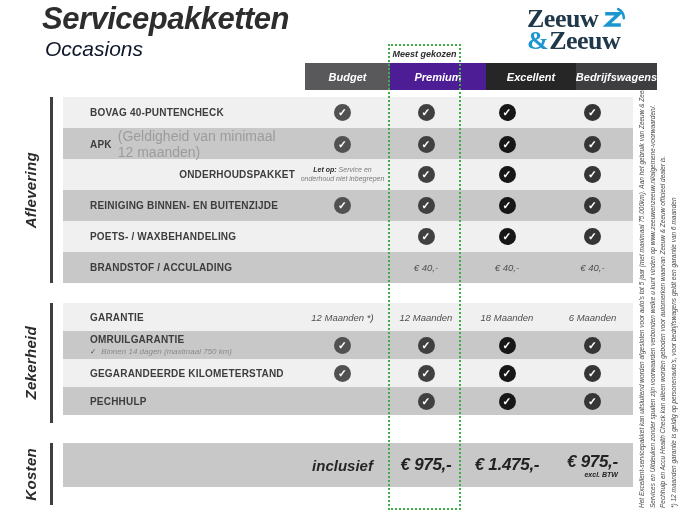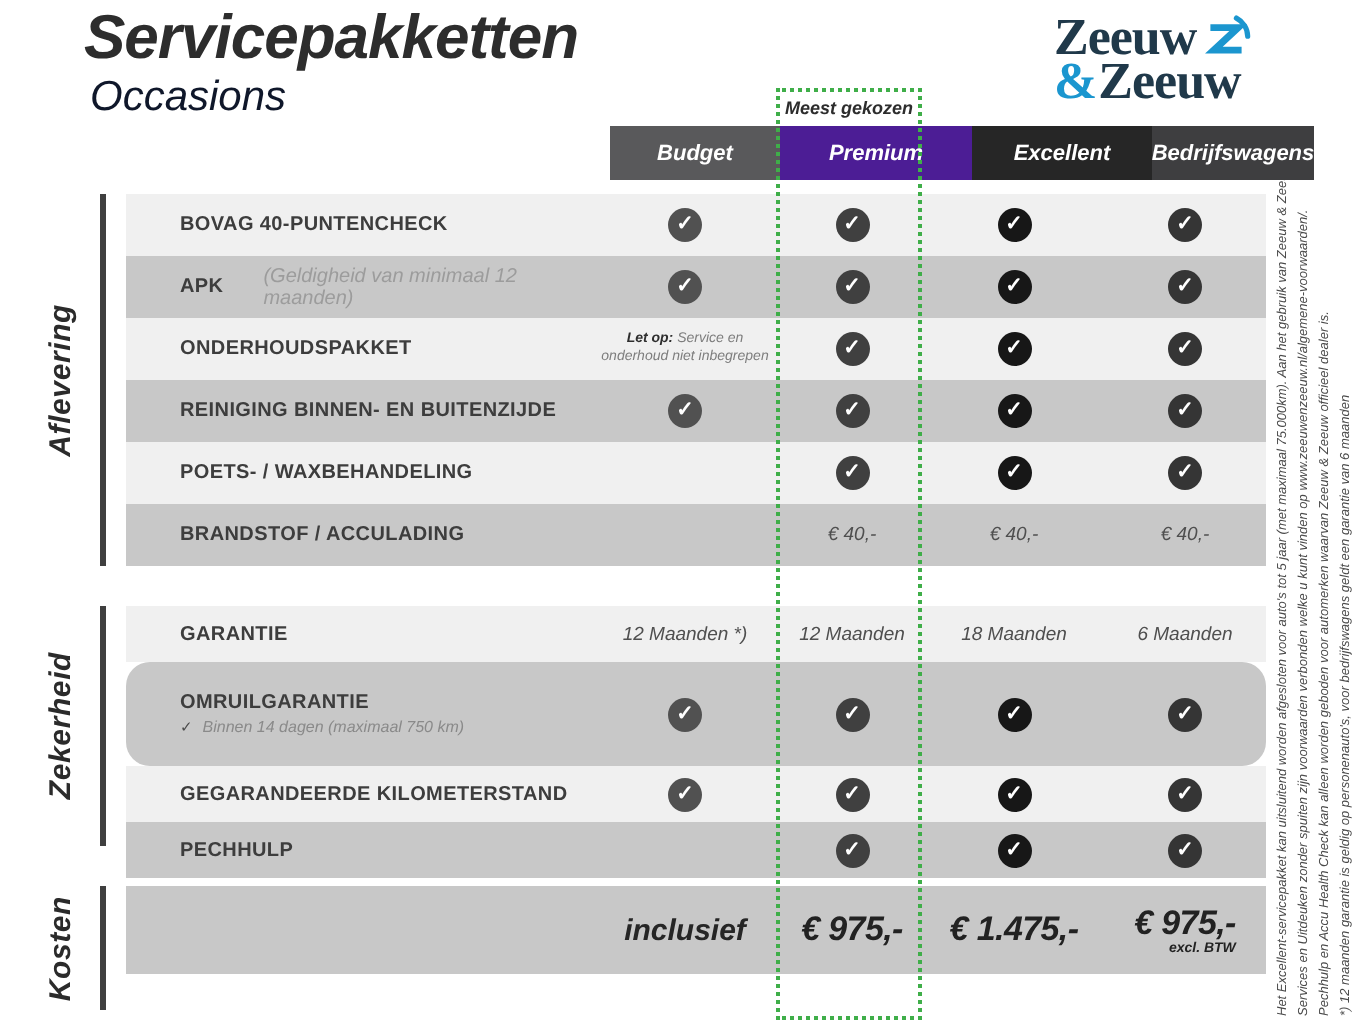--- a/index.html
+++ b/index.html
@@ -21,24 +21,24 @@
   .h-budget { width:85px; background:#59595b; }
   .h-premium { width:96px; background:#4c1d95; }
   .h-excellent { width:90px; background:#262626; }
   .h-bedrijfswagens { width:81px; background:#3e3e40; }
   
   .rows { position:absolute; left:63px; width:570px; }
   .sec1 { top:97px; } .sec2 { top:303px; } .sec3 { top:443px; }
   .trow { display:grid; grid-template-columns:232px 95px 72px 90px 81px; align-items:center; }
   .light { background:#f0f0f0; }
   .dark { background:#c8c8c8; }
-  .h31 { height:31px; } .h28 { height:28px; } .h36 { height:52px;border-radius:12px; }
+  .h31 { height:31px; } .h28 { height:28px; } .h36 { height:28px; }
   .labelcell { padding-left:27px; }
   .rlabel { font-size:10px; font-weight:bold; color:#3d3d3d; letter-spacing:0.2px; }
-  .rnote { font-size:10px; font-style:italic; color:#9c9c9c; margin-left:20px; font-weight:normal; }
+  .rnote { font-size:14px; color:#9c9c9c; margin-left:6px; font-weight:normal; }
   .subnote { font-size:8px; font-style:italic; color:#8a8a8a; margin-top:2px; }
   .subnote .tick { font-style:normal; color:#4a4a4a; margin-right:5px; font-size:7.5px; }
   .cell { display:flex; align-items:center; justify-content:center; }
   .check { width:17px; height:17px; border-radius:50%; color:#fff; font-size:10.5px; font-weight:bold;
            display:flex; align-items:center; justify-content:center; line-height:1; }
   .c1 { background:#515151; } .c2 { background:#404040; } .c3 { background:#171717; } .c4 { background:#353535; }
   .val { font-size:9.5px; font-style:italic; color:#4f4f4f; }
   .cellnote { font-size:7px; font-style:italic; color:#7d7d7d; text-align:center; line-height:8.5px; width:88px; }
   .cellnote b { color:#2e2e2e; }
   
@@ -137,21 +137,21 @@
           <span class="check c2">✓</span>
         </div>
       <div class="cell">
           <span class="check c3">✓</span>
         </div>
       <div class="cell">
           <span class="check c4">✓</span>
         </div>
     </div>
     <div class="trow light h31">
-      <div class="cell labelcell" style="justify-content:flex-start">
+      <div class="cell labelcell" style="justify-content:flex-end">
           <span class="rlabel">ONDERHOUDSPAKKET</span>
         </div>
       <div class="cell">
         <div class="cellnote">
           <b>Let op:</b> <span>Service en onderhoud niet inbegrepen</span>
         </div>
       </div>
       <div class="cell">
           <span class="check c2">✓</span>
         </div>

